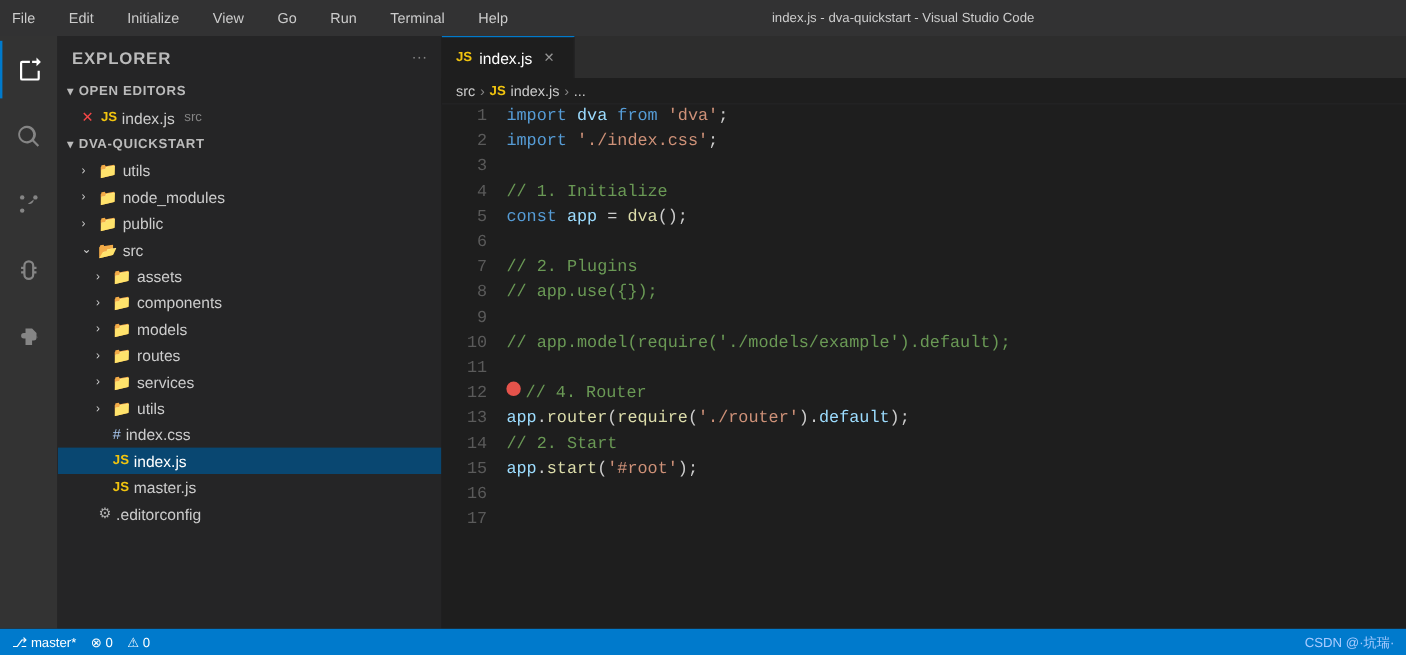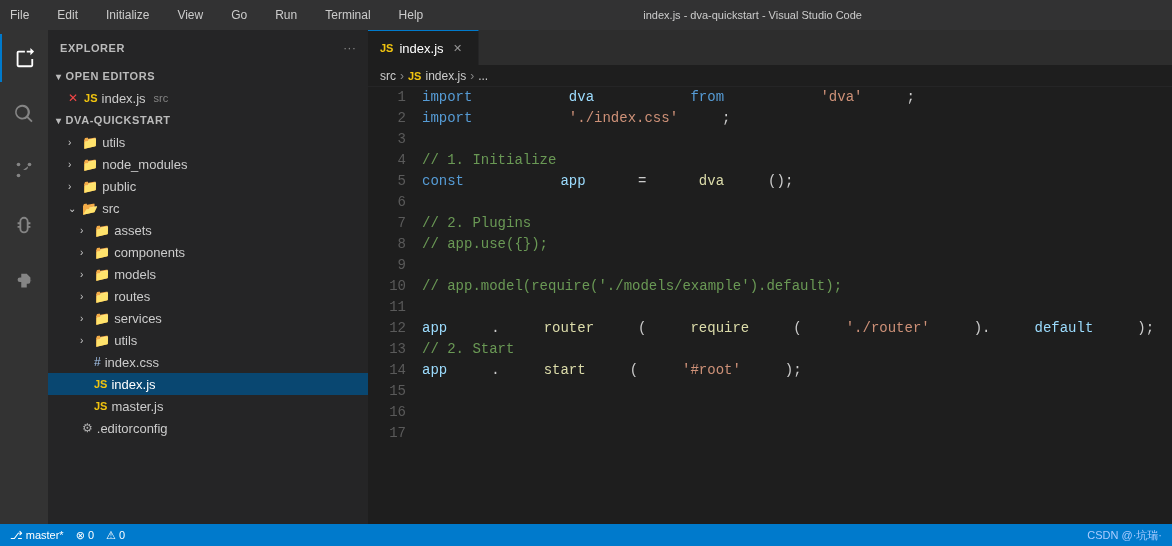--- a/index.html
+++ b/index.html
@@ -89,21 +89,21 @@
     }
     .sidebar-header {
       height: 35px;
       display: flex;
       align-items: center;
       justify-content: space-between;
       padding: 0 12px;
       flex-shrink: 0;
     }
     .sidebar-header-title {
-      font-size: 11px;
+      font-size: 14px;
       font-weight: bold;
       color: #bbbbbb;
       letter-spacing: 0.05em;
     }
     .sidebar-header-icons {
       display: flex;
       gap: 8px;
       color: #858585;
     }
     .sidebar-content {
@@ -250,21 +250,20 @@
       flex: 1;
       padding: 0 0 0 4px;
       overflow: visible;
     }
     .code-line {
       height: 21px;
       line-height: 21px;
       white-space: pre;
       display: flex;
       align-items: flex-start;
-      gap: 44px;
     }
 
     
     .kw { color: #569cd6; }        
     .str { color: #ce9178; }       
     .fn { color: #dcdcaa; }        
     .var { color: #9cdcfe; }       
     .comment { color: #6a9955; }   
     .punc { color: #cccccc; }       
 
@@ -517,20 +516,23 @@
 
         <div class="code-line"></div>
 
 
         <div class="code-line" style="position:relative;">
           <span class="comment">// app.model(require('./models/example').default);</span><span class="punc" style="border-right: 2px solid #cccccc;"></span>
         </div>
 
         <div class="code-line"></div>
 
+        <div class="code-line" style="position:relative;">
+          <span style="display:inline-block; width:12px; height:12px; background:#e5534b; border-radius:50%; margin-right:4px; flex-shrink:0; vertical-align:middle;"></span><span class="comment">// 4. Router</span>
+        </div>
 
         <div class="code-line">
           <span class="var">app</span><span class="punc">.</span><span class="fn">router</span><span class="punc">(</span><span class="fn">require</span><span class="punc">(</span><span class="str">'./router'</span><span class="punc">).</span><span class="var">default</span><span class="punc">);</span>
         </div>
 
         <div class="code-line">
           <span class="comment">// 2. Start</span>
         </div>
 
         <div class="code-line">

